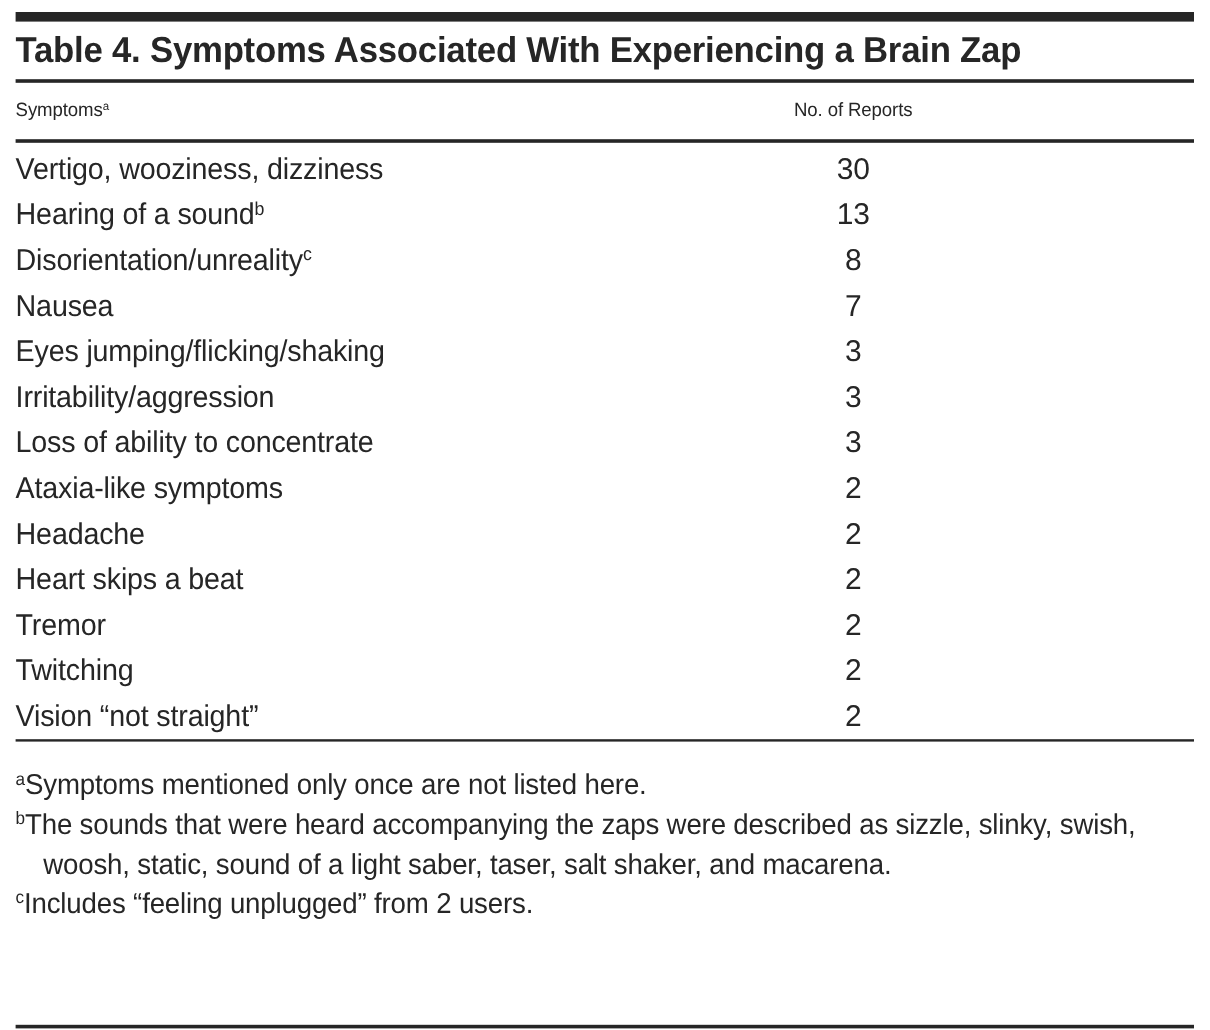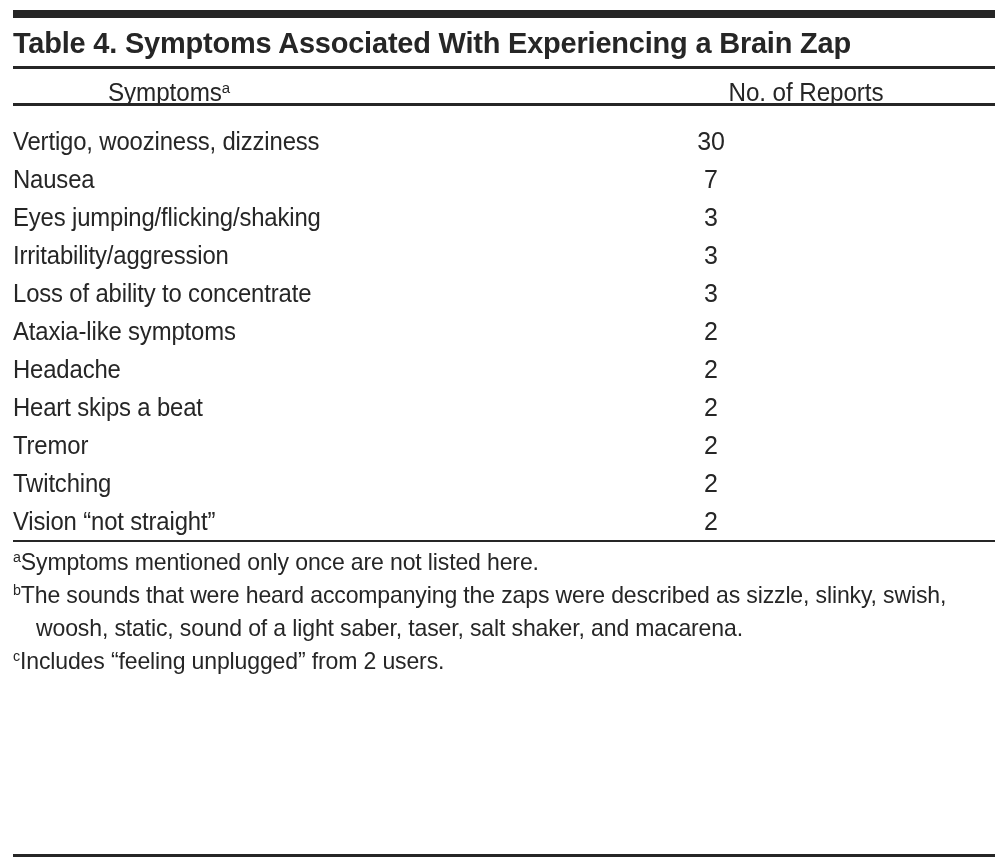--- a/index.html
+++ b/index.html
@@ -57,55 +57,54 @@
   }
   .col-count {
     flex: 0 0 190px;
     width: 190px;
     text-align: center;
     white-space: nowrap;
   }
 
   
   .header-row {
-    font-size: 25px;
+    font-size: 16px;
     line-height: 47px;
-    height: 34px;
+    height: 47px;
     letter-spacing: -0.1px;
-    justify-content: center;
   }
   .header-row .col-symptom,
   .header-row .col-count { transform: scaleX(0.97); }
   .header-row .col-symptom { transform-origin: left center; }
   .header-row .col-count   { transform-origin: center center; }
 
   
   .body-rows {
-    padding-top: 16px;
+    padding-top: 3px;
   }
   .data-row {
     font-size: 25px;
     line-height: 38px;
     height: 38px;
     letter-spacing: -0.15px;
   }
   .data-row .col-symptom {
     transform: scaleX(0.955);
     transform-origin: left center;
   }
 
   sup {
     font-size: 0.62em;
     vertical-align: 0.52em;
     line-height: 0;
   }
 
   
   .footnotes {
-    padding-top: 3px;
+    padding-top: 20px;
     font-size: 24px;
     line-height: 33px;
     letter-spacing: -0.15px;
   }
   .footnote {
     padding-left: 24px;
     text-indent: -24px;
     transform: scaleX(0.96);
     transform-origin: left top;
     white-space: normal;
@@ -134,20 +133,28 @@
   </div>
 
   <div class="rule rule-thin"></div>
 
   <div class="body-rows" id="body-rows">
       <div class="row data-row">
         <div class="col-symptom"><span>Vertigo, wooziness, dizziness</span></div>
         <div class="col-count">30</div>
       </div>
       <div class="row data-row">
+        <div class="col-symptom"><span>Hearing of a sound</span><sup>b</sup></div>
+        <div class="col-count">13</div>
+      </div>
+      <div class="row data-row">
+        <div class="col-symptom"><span>Disorientation/unreality</span><sup>c</sup></div>
+        <div class="col-count">8</div>
+      </div>
+      <div class="row data-row">
         <div class="col-symptom"><span>Nausea</span></div>
         <div class="col-count">7</div>
       </div>
       <div class="row data-row">
         <div class="col-symptom"><span>Eyes jumping/flicking/shaking</span></div>
         <div class="col-count">3</div>
       </div>
       <div class="row data-row">
         <div class="col-symptom"><span>Irritability/aggression</span></div>
         <div class="col-count">3</div>

